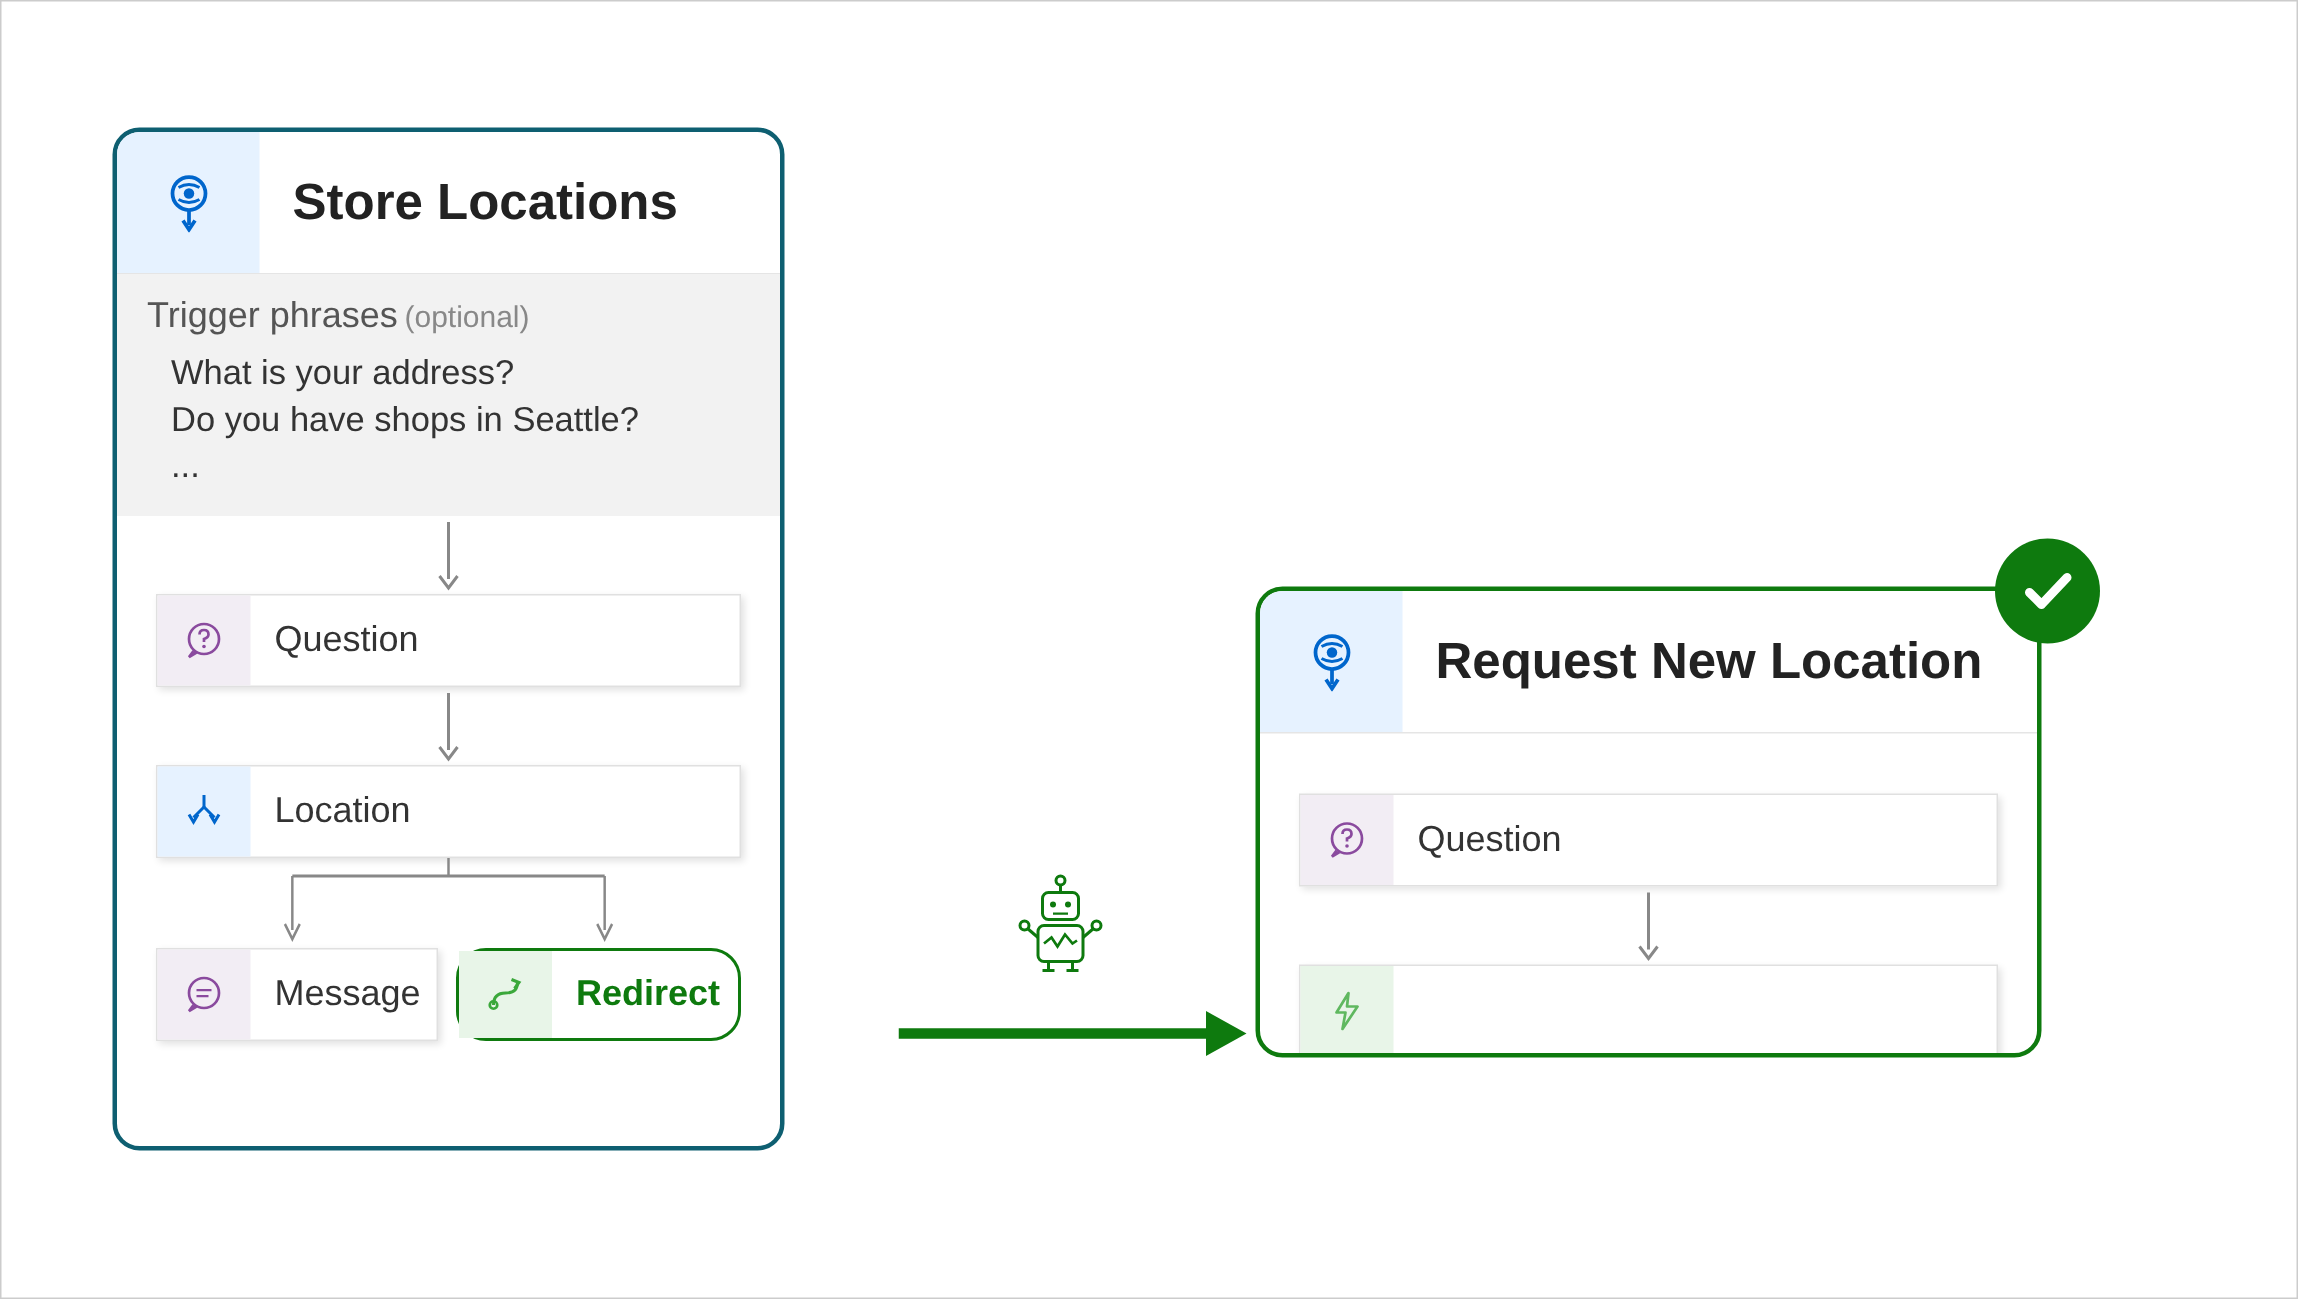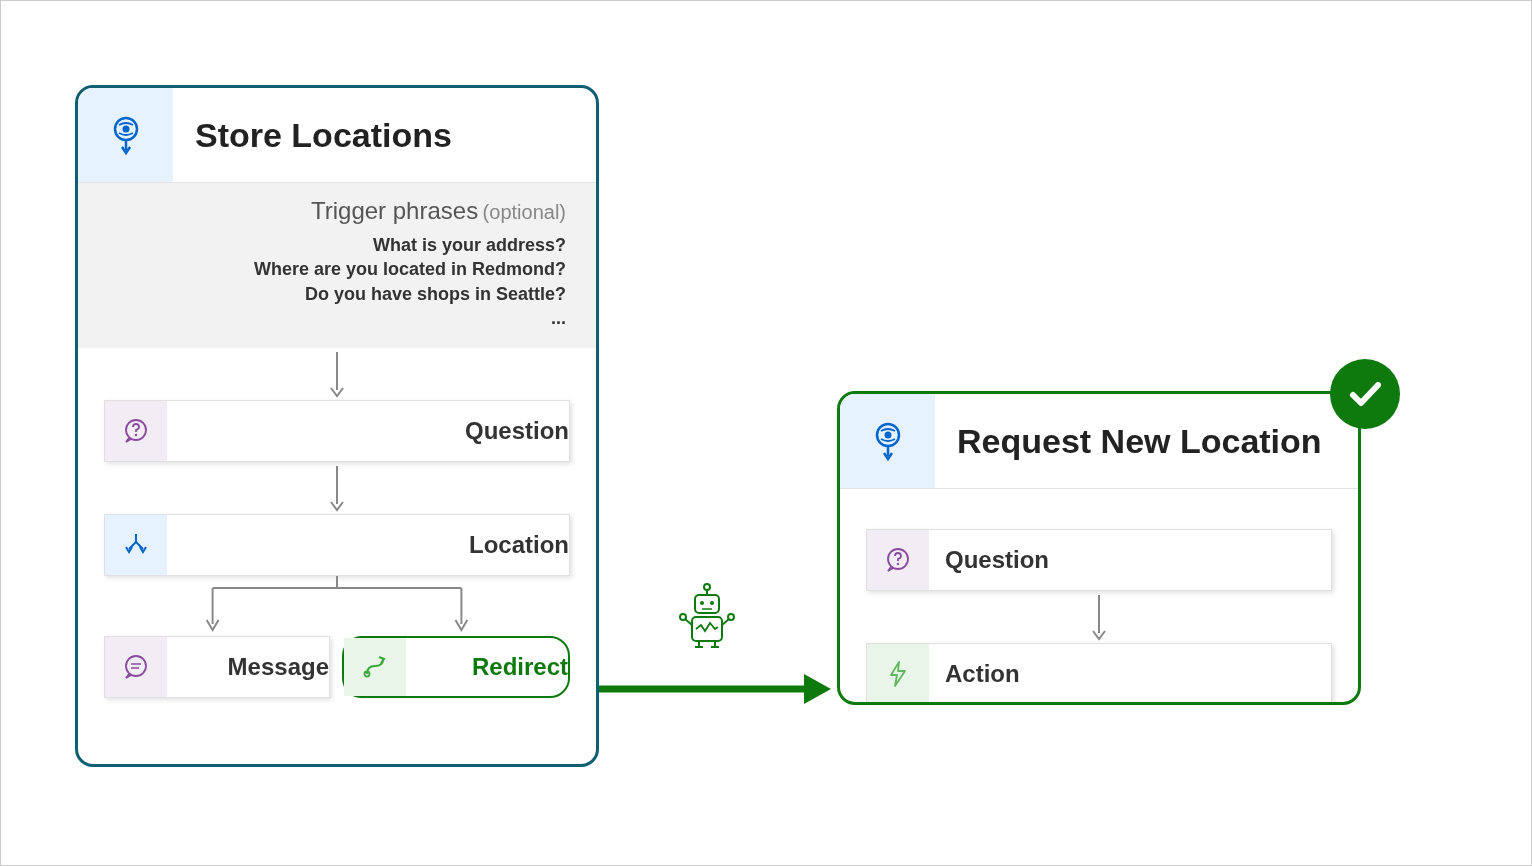--- a/index.html
+++ b/index.html
@@ -10,27 +10,26 @@
       height: 866px;
       position: relative;
       border: 1px solid #ccc;
     }
     
     
     .topic-card-left {
       position: absolute;
       left: 74px;
       top: 84px;
-      width: 524px;
+      width: 448px;
       height: 682px;
       border: 3px solid #0e5f71;
       border-radius: 18px;
       background: #fff;
       overflow: hidden;
-      text-align: right;
     }
     
     .topic-card-right {
       position: absolute;
       left: 836px;
       top: 390px;
       width: 524px;
       height: 314px;
       border: 3px solid #0e7a0e;
       border-radius: 18px;
@@ -72,24 +71,23 @@
       font-size: 24px;
       color: #555;
     }
     .trigger-optional {
       font-size: 20px;
       color: #888;
     }
     
     .trigger-phrases {
       padding: 8px 0 0 16px;
-      font-size: 18px;
+      font-size: 23px;
       color: #333;
       line-height: 1.35;
-      font-weight: bold;
     }
     
     .node-row {
       display: flex;
       justify-content: center;
       gap: 12px;
       padding: 0 26px;
     }
     
     .node {
@@ -113,21 +111,20 @@
     }
     .icon-purple-bg { background: #f2edf4; }
     .icon-blue-bg { background: #e6f2ff; }
     .icon-green-bg { background: #e8f5e8; }
     
     .node-label {
       flex: 1;
       padding-left: 16px;
       font-size: 24px;
       color: #333;
-      font-weight: bold;
     }
     
     .node-redirect {
       border: 2px solid #0e7a0e;
       border-radius: 20px;
       box-shadow: none;
     }
     .node-redirect .node-label {
       color: #0e7a0e;
       font-weight: 700;
@@ -198,21 +195,20 @@
       </svg>
     </div>
     <div class="topic-title">Store Locations</div>
   </div>
 
   <div class="trigger-section">
     <span class="trigger-label">Trigger phrases</span>
     <span class="trigger-optional">(optional)</span>
     <div class="trigger-phrases">
       <div>What is your address?</div>
-      <div>Where are you located in Redmond?</div>
       <div>Do you have shops in Seattle?</div>
       <div>...</div>
     </div>
   </div>
 
   <div class="arrow-v">
     <svg width="20" height="52" viewBox="0 0 20 52">
       <line x1="10" y1="4" x2="10" y2="42" stroke="#888" stroke-width="2"></line>
       <path d="M4 40 L10 48 L16 40" fill="none" stroke="#888" stroke-width="2"></path>
     </svg>
@@ -327,21 +323,20 @@
     </svg>
   </div>
 
   <div class="node-row">
     <div class="node node-full">
       <div class="node-icon-box icon-green-bg">
         <svg width="24" height="28" viewBox="0 0 24 28">
           <path d="M13 2 L5 15 L11 15 L9 26 L19 11 L12 11 Z" fill="none" stroke="#5fb85f" stroke-width="1.8" stroke-linejoin="round"></path>
         </svg>
       </div>
-      <div class="node-label">Action</div>
     </div>
   </div>
 </div>
 
 <div class="h-arrow">
   <svg width="238" height="40" viewBox="0 0 238 40">
     <line x1="0" y1="20" x2="210" y2="20" stroke="#0e7a0e" stroke-width="7"></line>
     <path d="M205 5 L232 20 L205 35 Z" fill="#0e7a0e"></path>
   </svg>
 </div>

